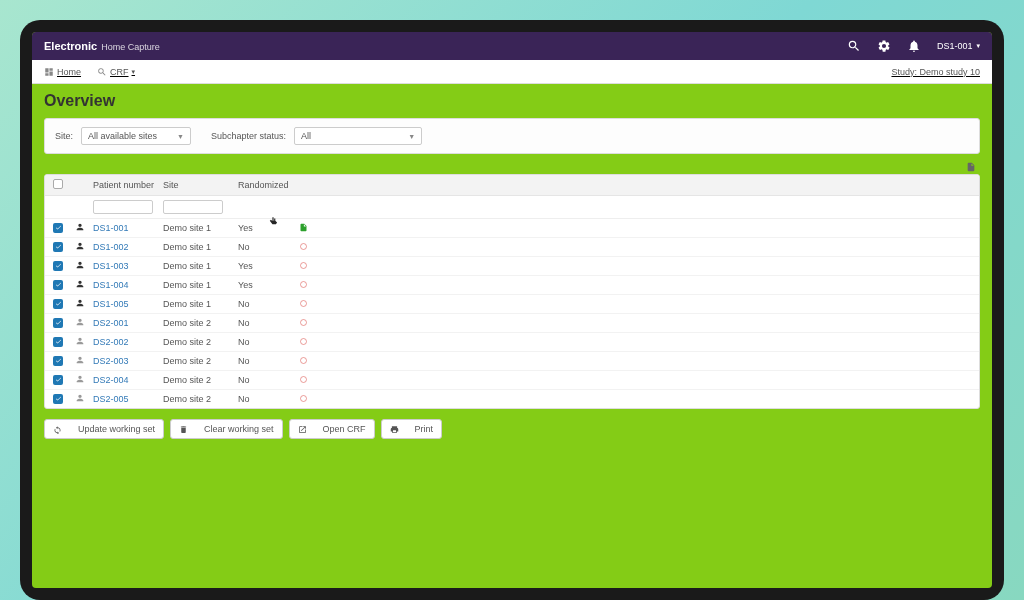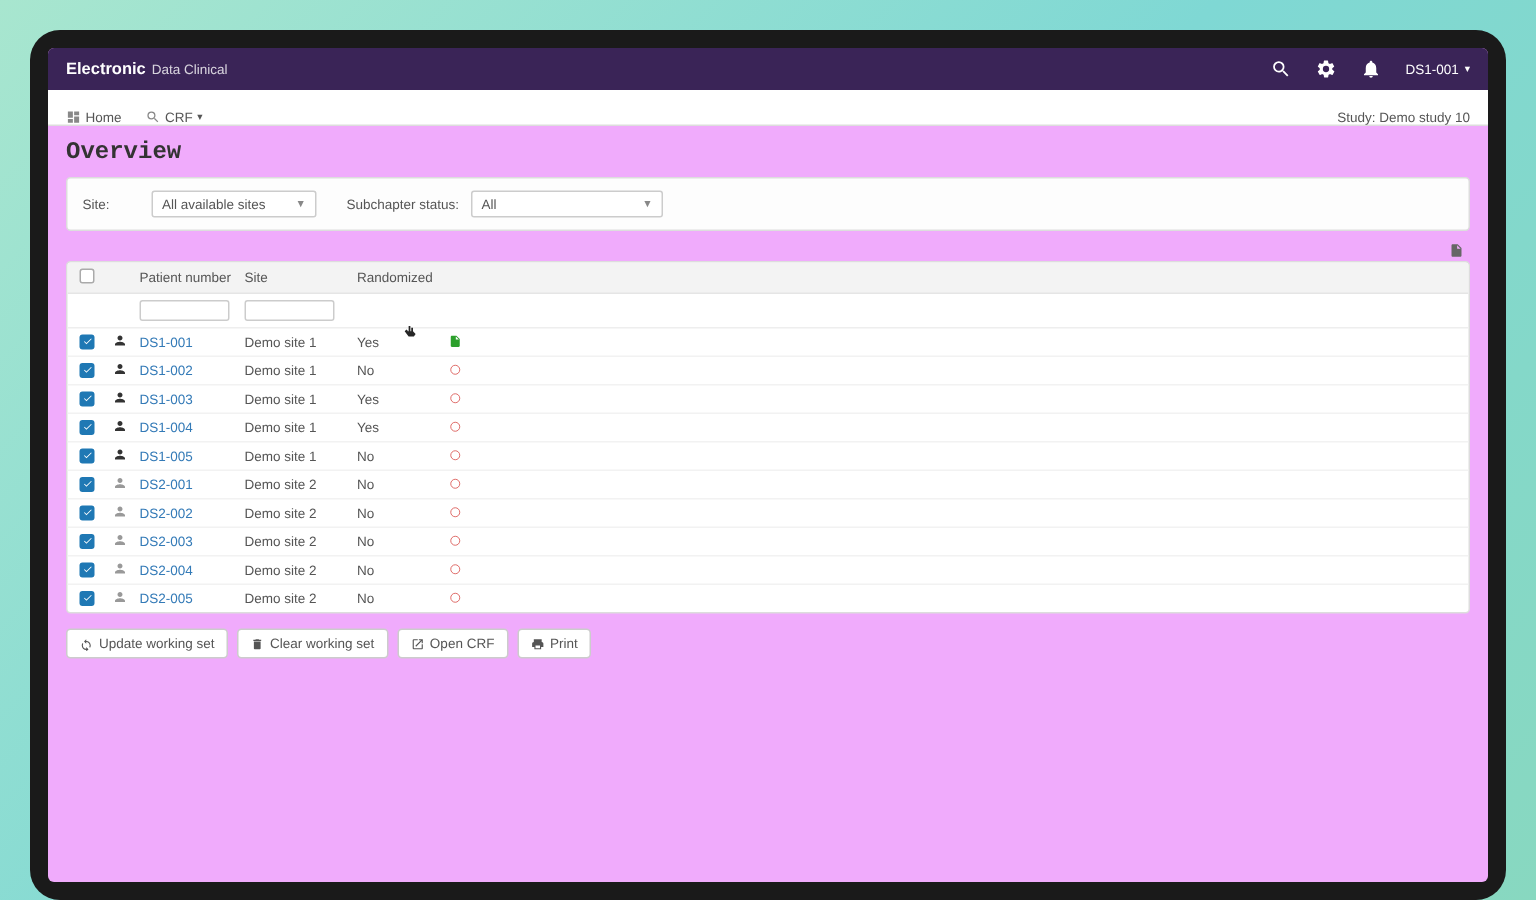--- a/index.html
+++ b/index.html
@@ -1,36 +1,36 @@
 <!DOCTYPE html>
 <html><head>
 <meta charset="utf-8">
 <style>
 * { box-sizing: border-box; margin: 0; padding: 0; font-family: Arial, Helvetica, sans-serif; }
 body { background: linear-gradient(135deg, #a8e6cf 0%, #7fd8d4 50%, #88d8c0 100%); width: 1024px; height: 600px; overflow: hidden; position: relative; }
 .tablet { position: absolute; top: 20px; left: 20px; right: 20px; bottom: 0; background: #1a1a1a; border-radius: 20px; padding: 12px; }
-.screen { width: 100%; height: 100%; background: #f0abfc; border-radius: 4px; overflow: hidden; display: flex; flex-direction: column; }
+.screen { width: 100%; height: 100%; background: #84cc16; border-radius: 4px; overflow: hidden; display: flex; flex-direction: column; }
 .topbar { background: #3a2457; height: 28px; display: flex; align-items: center; padding: 0 12px; color: #fff; font-size: 10px; }
 .brand { display: flex; align-items: baseline; gap: 4px; }
 .brand-bold { font-weight: bold; font-size: 11px; }
 .brand-light { font-size: 9px; opacity: 0.8; }
 .topbar-right { margin-left: auto; display: flex; align-items: center; gap: 16px; }
 .topbar-icon { width: 14px; height: 14px; fill: #fff; cursor: pointer; }
 .user-menu { display: flex; align-items: center; gap: 4px; cursor: pointer; font-size: 9px; }
-.navbar { background: #fff; height: 24px; display: flex; align-items: flex-end; padding: 0 12px; border-bottom: 1px solid #ddd; font-size: 9px; }
+.navbar { background: #fff; height: 24px; display: flex; align-items: center; padding: 0 12px; border-bottom: 1px solid #ddd; font-size: 9px; text-decoration: underline; }
 .nav-link { display: flex; align-items: center; gap: 3px; padding: 0 8px; color: #555; cursor: pointer; }
 .nav-link:first-child { padding-left: 0; }
 .study-label { margin-left: auto; color: #555; }
 .content { flex: 1; padding: 8px 12px; overflow: auto; }
-.page-title { font-size: 16px; font-weight: bold; color: #333; margin-bottom: 8px; font-family: Liberation Mono, monospace; }
+.page-title { font-size: 16px; font-weight: bold; color: #333; margin-bottom: 8px; }
 .filter-panel { background: #fdfdfd; border: 1px solid #ddd; border-radius: 3px; padding: 8px 10px; display: flex; align-items: center; gap: 8px; font-size: 9px; margin-bottom: 6px; }
 .filter-panel label { color: #555; }
 .dropdown { border: 1px solid #ccc; border-radius: 2px; padding: 3px 6px; background: #fff; display: inline-flex; align-items: center; justify-content: space-between; cursor: pointer; font-size: 9px; color: #555; }
 .dropdown .caret { font-size: 7px; color: #888; }
-.site-dd { width: 110px; margin-left: 20px; }
+.site-dd { width: 110px; }
 .status-dd { width: 128px; }
 .export-row { display: flex; justify-content: flex-end; padding: 2px 4px; }
 .export-icon { width: 10px; height: 10px; cursor: pointer; fill: #666; }
 .table { background: #fff; border: 1px solid #ddd; border-radius: 3px; font-size: 9px; overflow: hidden; }
 .thead { background: #f3f3f3; display: flex; align-items: center; padding: 4px 8px; border-bottom: 1px solid #e5e5e5; }
 .th { color: #555; }
 .col-check { width: 22px; }
 .col-icon { width: 18px; }
 .col-pn { width: 70px; }
 .col-site { width: 75px; }
@@ -52,34 +52,34 @@
 .red-circle { fill: none; stroke: #d9534f; stroke-width: 1.5; }
 .pager-row { display: flex; align-items: center; padding: 4px 8px; background: #fdfdfd; border: 1px solid #ddd; border-top: none; border-radius: 0 0 3px 3px; font-size: 9px; }
 .pager-btns { display: flex; gap: 2px; }
 .pbtn { width: 14px; height: 14px; background: #fff; border: 1px solid #ccc; display: flex; align-items: center; justify-content: center; cursor: pointer; font-size: 7px; color: #555; }
 .pbtn.active { background: #1f9bd1; color: #fff; border-color: #1f9bd1; }
 .page-size { margin-left: 8px; color: #555; display: flex; align-items: center; gap: 4px; }
 .page-size .dropdown { width: 32px; padding: 1px 4px; }
 .pager-info { margin-left: auto; color: #555; }
 .pager-info b { font-weight: bold; }
 .action-buttons { display: flex; gap: 6px; margin-top: 10px; }
-.abtn { background: #fff; border: 1px solid #ccc; border-radius: 3px; padding: 4px 8px; font-size: 9px; color: #555; display: flex; align-items: center; gap: 4px; cursor: pointer; }
+.abtn { background: #fff; border: 1px solid #ccc; border-radius: 3px; padding: 4px 8px; font-size: 9px; color: #555; display: flex; align-items: center; gap: 16px; cursor: pointer; }
 .abtn svg { width: 9px; height: 9px; fill: #555; }
 .cursor-pointer-overlay { position: absolute; width: 14px; height: 14px; pointer-events: none; }
 </style>
 </head>
 <body>
 
 <div class="tablet">
 <div class="screen">
 
   <div class="topbar">
     <div class="brand">
       <span class="brand-bold">Electronic</span>
-      <span class="brand-light">Data Clinical</span>
+      <span class="brand-light">Home Capture</span>
     </div>
     <div class="topbar-right">
       <svg class="topbar-icon" viewBox="0 0 24 24">
             <path d="M15.5 14h-.79l-.28-.27A6.471 6.471 0 0016 9.5 6.5 6.5 0 109.5 16c1.61 0 3.09-.59 4.23-1.57l.27.28v.79l5 4.99L20.49 19l-4.99-5zm-6 0C7.01 14 5 11.99 5 9.5S7.01 5 9.5 5 14 7.01 14 9.5 11.99 14 9.5 14z"></path>
           </svg>
       <svg class="topbar-icon" viewBox="0 0 24 24">
             <path d="M19.14 12.94c.04-.3.06-.61.06-.94 0-.32-.02-.64-.07-.94l2.03-1.58a.5.5 0 00.12-.64l-1.92-3.32a.5.5 0 00-.61-.22l-2.39.96c-.5-.38-1.03-.7-1.62-.94l-.36-2.54a.5.5 0 00-.5-.42h-3.84a.5.5 0 00-.5.42l-.36 2.54c-.59.24-1.13.57-1.62.94l-2.39-.96a.5.5 0 00-.61.22L2.74 8.87a.5.5 0 00.12.64l2.03 1.58c-.05.3-.07.63-.07.94 0 .31.02.64.07.94l-2.03 1.58a.5.5 0 00-.12.64l1.92 3.32c.14.24.42.34.67.22l2.39-.96c.5.38 1.03.7 1.62.94l.36 2.54c.05.24.25.42.5.42h3.84c.25 0 .46-.18.5-.42l.36-2.54c.59-.24 1.13-.56 1.62-.94l2.39.96c.25.12.53.02.67-.22l1.92-3.32a.5.5 0 00-.12-.64l-2.03-1.58zM12 15.6a3.6 3.6 0 110-7.2 3.6 3.6 0 010 7.2z"></path>
           </svg>
       <svg class="topbar-icon" viewBox="0 0 24 24">
             <path d="M12 22c1.1 0 2-.9 2-2h-4a2 2 0 002 2zm6-6v-5c0-3.07-1.64-5.64-4.5-6.32V4c0-.83-.67-1.5-1.5-1.5s-1.5.67-1.5 1.5v.68C7.63 5.36 6 7.92 6 11v5l-2 2v1h16v-1l-2-2z"></path>

